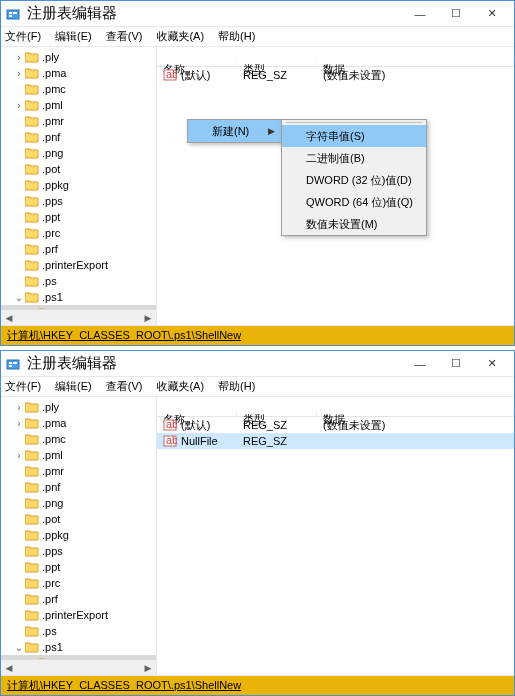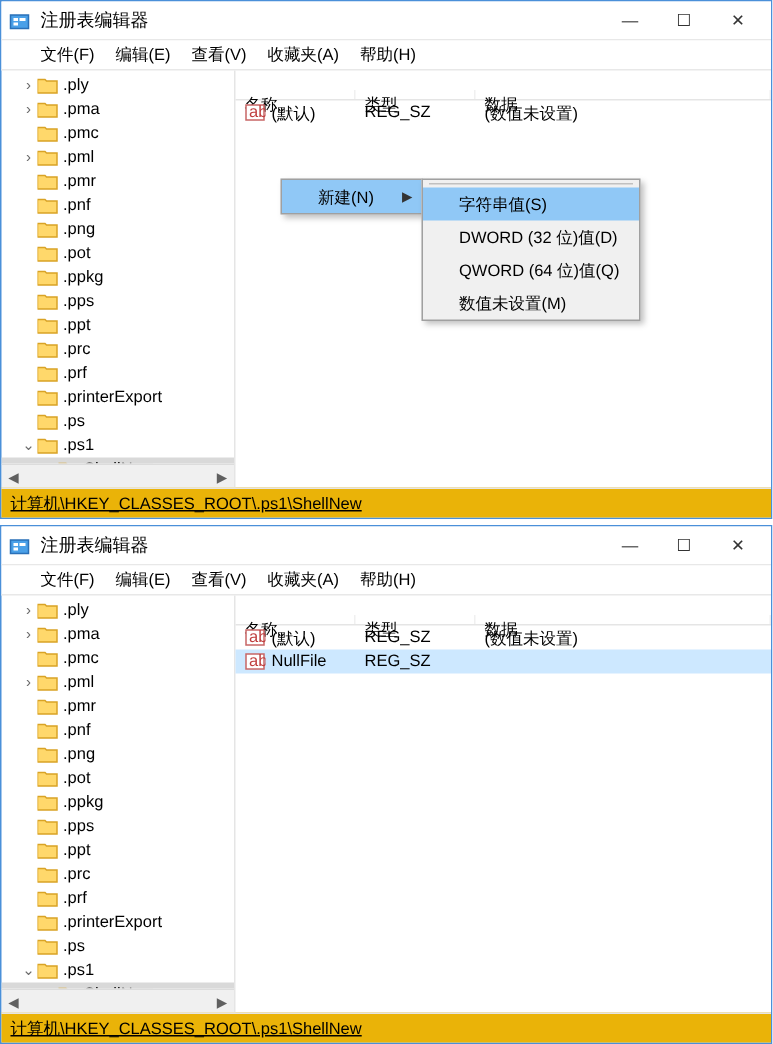--- a/index.html
+++ b/index.html
@@ -1,23 +1,23 @@
 <!DOCTYPE html>
 <html><head>
 <meta charset="utf-8">
 <style>
 * { box-sizing: border-box; margin: 0; padding: 0; font-family: "Microsoft YaHei", "Segoe UI", Tahoma, sans-serif; font-size: 11px; }
 body { background: #fff; width: 515px; height: 696px; display: flex; flex-direction: column; }
 .instance { border: 1px solid #4a90d9; background: #fff; display: flex; flex-direction: column; margin-bottom: 4px; }
 .titlebar { height: 26px; display: flex; align-items: center; padding: 0 4px; background: #fff; border-bottom: 1px solid #e8e8e8; }
 .titlebar .icon { width: 16px; height: 16px; margin-right: 6px; display: flex; align-items: center; justify-content: center; }
-.titlebar .title { flex: 1; font-size: 12px; color: #000; }
+.titlebar .title { flex: 1; font-size: 15px; color: #000; }
 .winbtns { display: flex; }
 .winbtn { width: 36px; height: 24px; display: flex; align-items: center; justify-content: center; color: #333; }
-.menubar { height: 20px; display: flex; align-items: center; background: #fff; border-bottom: 1px solid #e8e8e8; padding-left: 22px; gap: 6px; }
+.menubar { height: 20px; display: flex; align-items: center; background: #fff; border-bottom: 1px solid #e8e8e8; padding-left: 0; gap: 6px; }
 .menubar span { padding: 2px 4px; color: #000; }
 .body { display: flex; flex: 1; position: relative; min-height: 0; }
 .treepane { width: 156px; border-right: 1px solid #e5e5e5; overflow: hidden; position: relative; display: flex; flex-direction: column; }
 .tree { flex: 1; overflow: hidden; padding: 2px 0; }
 .treerow { display: flex; align-items: center; height: 16px; white-space: nowrap; }
 .treerow .twisty { width: 12px; text-align: center; color: #6b6b6b; font-size: 10px; }
 .treerow .fldr { width: 14px; height: 12px; margin-right: 3px; }
 .treerow .lbl { color: #000; }
 .treerow.selected { background: #d9d9d9; }
 .treerow.selected .lbl { background: #d9d9d9; }
@@ -259,20 +259,23 @@
           <div class="ctxmenu" style="left:30px; top:52px; width:95px;">
           <div class="ctxrow highlight">
             <span>新建(N)</span>
             <span class="subarrow">▶</span>
             <div class="submenu" id="submenu1">
                 <div style="height: 1px; background: rgb(192, 192, 192); margin: 2px 4px;"></div>
                 <div class="ctxrow highlight">
                   <span>字符串值(S)</span>
                 </div>
                 <div class="ctxrow">
+                  <span>二进制值(B)</span>
+                </div>
+                <div class="ctxrow">
                   <span>DWORD (32 位)值(D)</span>
                 </div>
                 <div class="ctxrow">
                   <span>QWORD (64 位)值(Q)</span>
                 </div>
                 <div class="ctxrow">
                   <span>数值未设置(M)</span>
                 </div>
               </div>
           </div>

